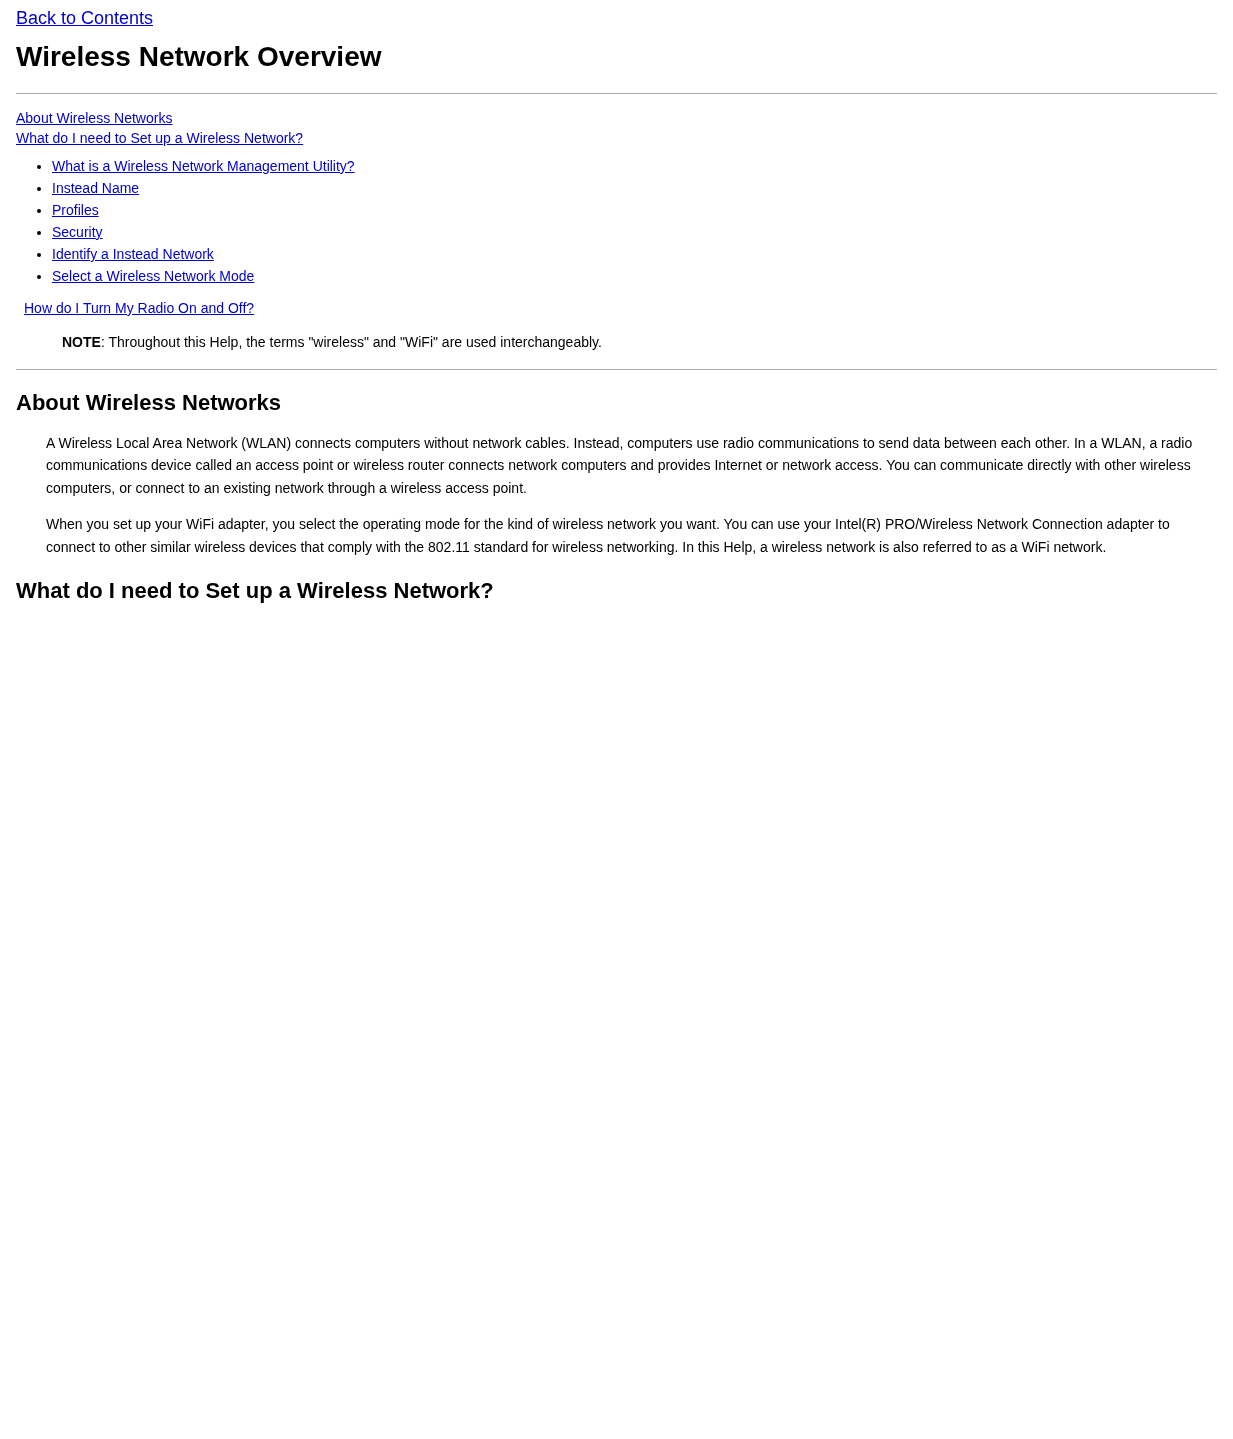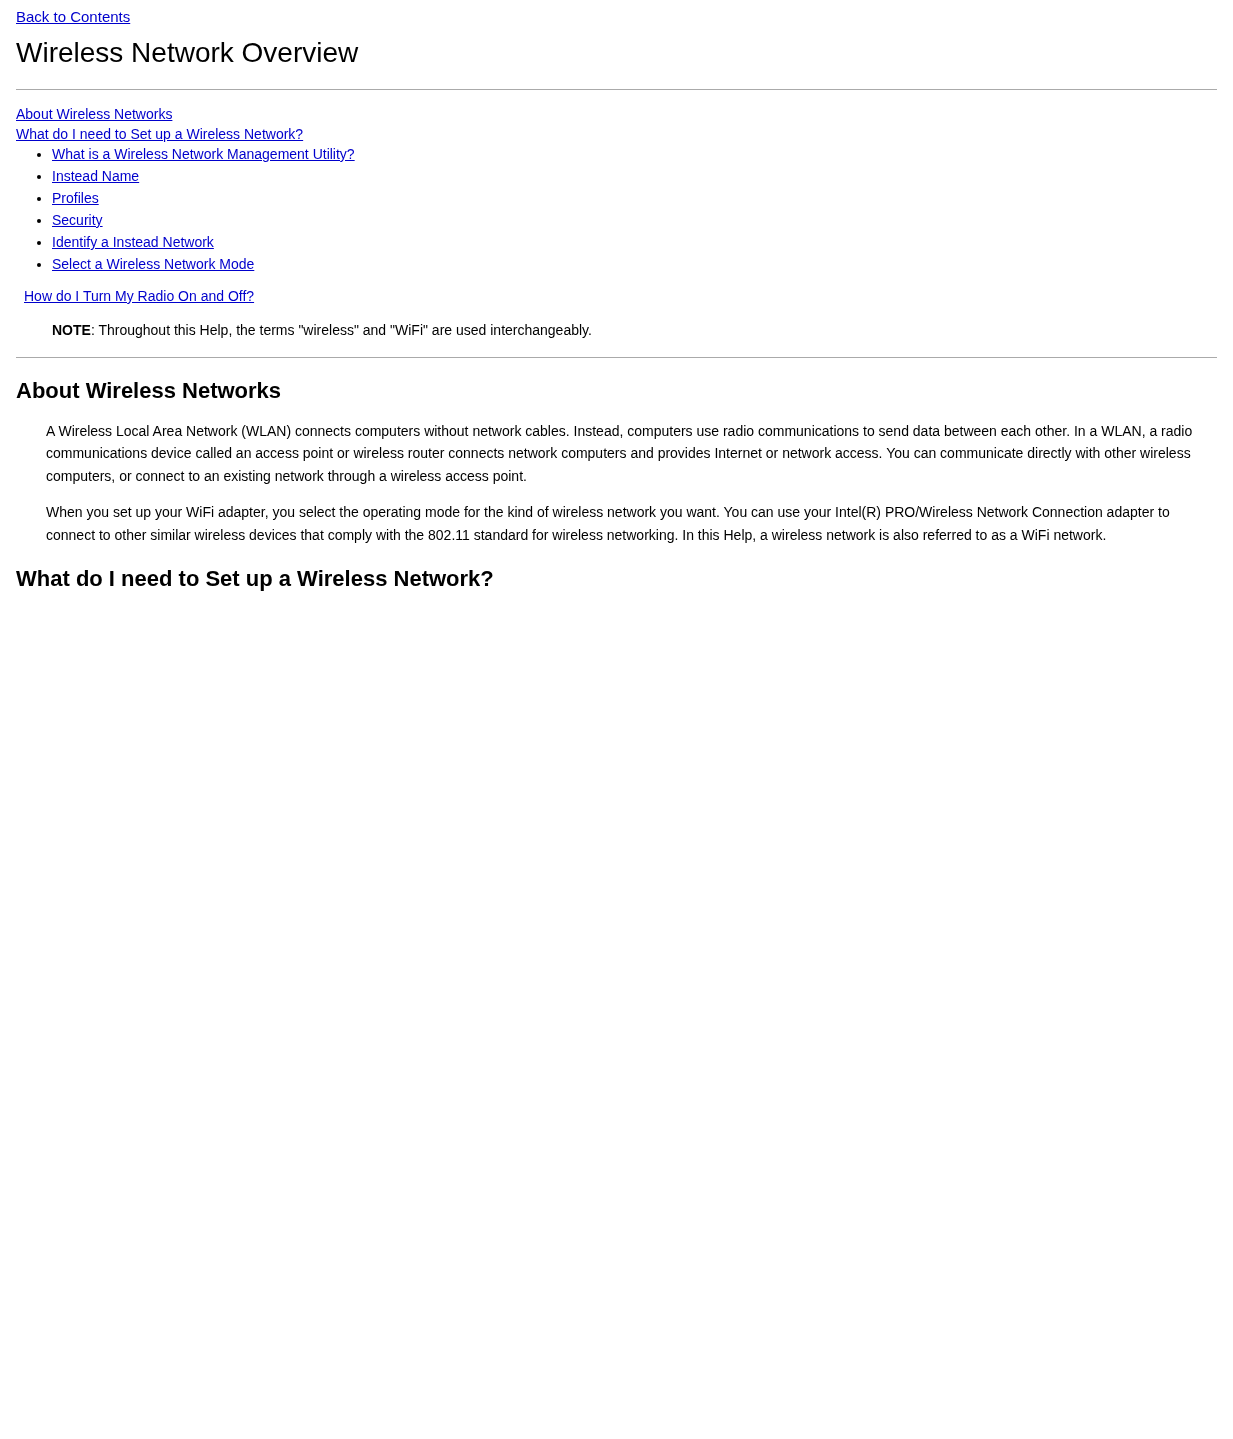--- a/index.html
+++ b/index.html
@@ -16,27 +16,27 @@
       padding: 8px 16px;
       max-width: 1233px;
     }
 
     a {
       color: #0000cc;
       text-decoration: underline;
     }
 
     .back-to-contents {
-      font-size: 15px;
+      font-size: 18px;
       margin-bottom: 12px;
     }
 
     h1.page-title {
       font-size: 28px;
-      font-weight: normal;
+      font-weight: bold;
       margin-bottom: 20px;
       margin-top: 8px;
       font-family: Arial, Helvetica, sans-serif;
     }
 
     hr {
       border: none;
       border-top: 1px solid #aaaaaa;
       margin: 16px 0;
     }
@@ -47,42 +47,42 @@
 
     .toc-section a {
       display: block;
       margin-bottom: 4px;
       font-size: 14px;
     }
 
     .toc-section ul {
       list-style-type: disc;
       margin-left: 36px;
-      margin-top: 4px;
+      margin-top: 12px;
       margin-bottom: 12px;
     }
 
     .toc-section ul li {
       margin-bottom: 6px;
     }
 
     .toc-section ul li a {
       display: inline;
     }
 
     .how-do-i-link {
       display: block;
       margin-top: 16px;
       margin-bottom: 16px;
       font-size: 14px;
       margin-left: 8px;
     }
 
     .note-section {
-      margin: 16px 6px;
+      margin: 16px 16px;
       font-size: 14px;
       line-height: 1.5;
       padding-left: 30px;
     }
 
     h2.section-heading {
       font-size: 22px;
       font-weight: bold;
       margin-top: 20px;
       margin-bottom: 16px;

